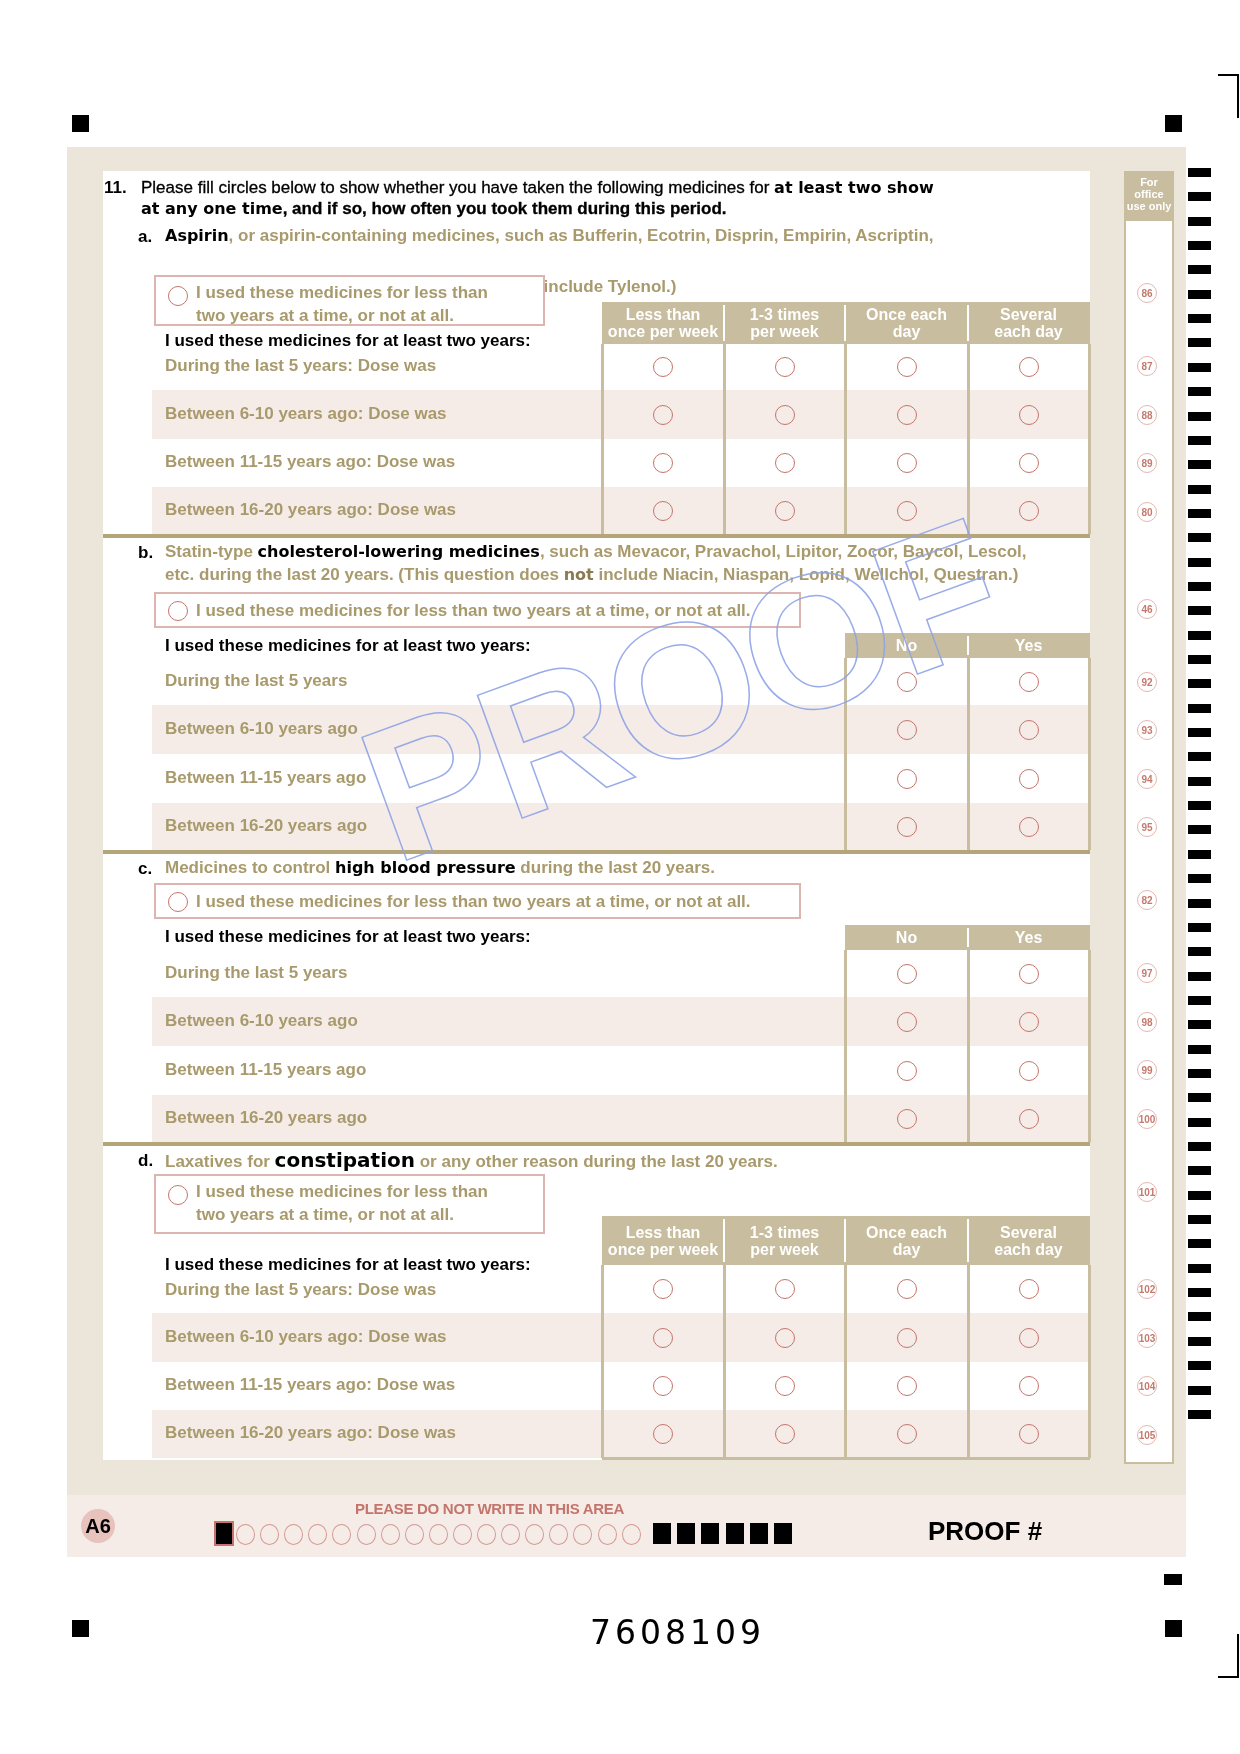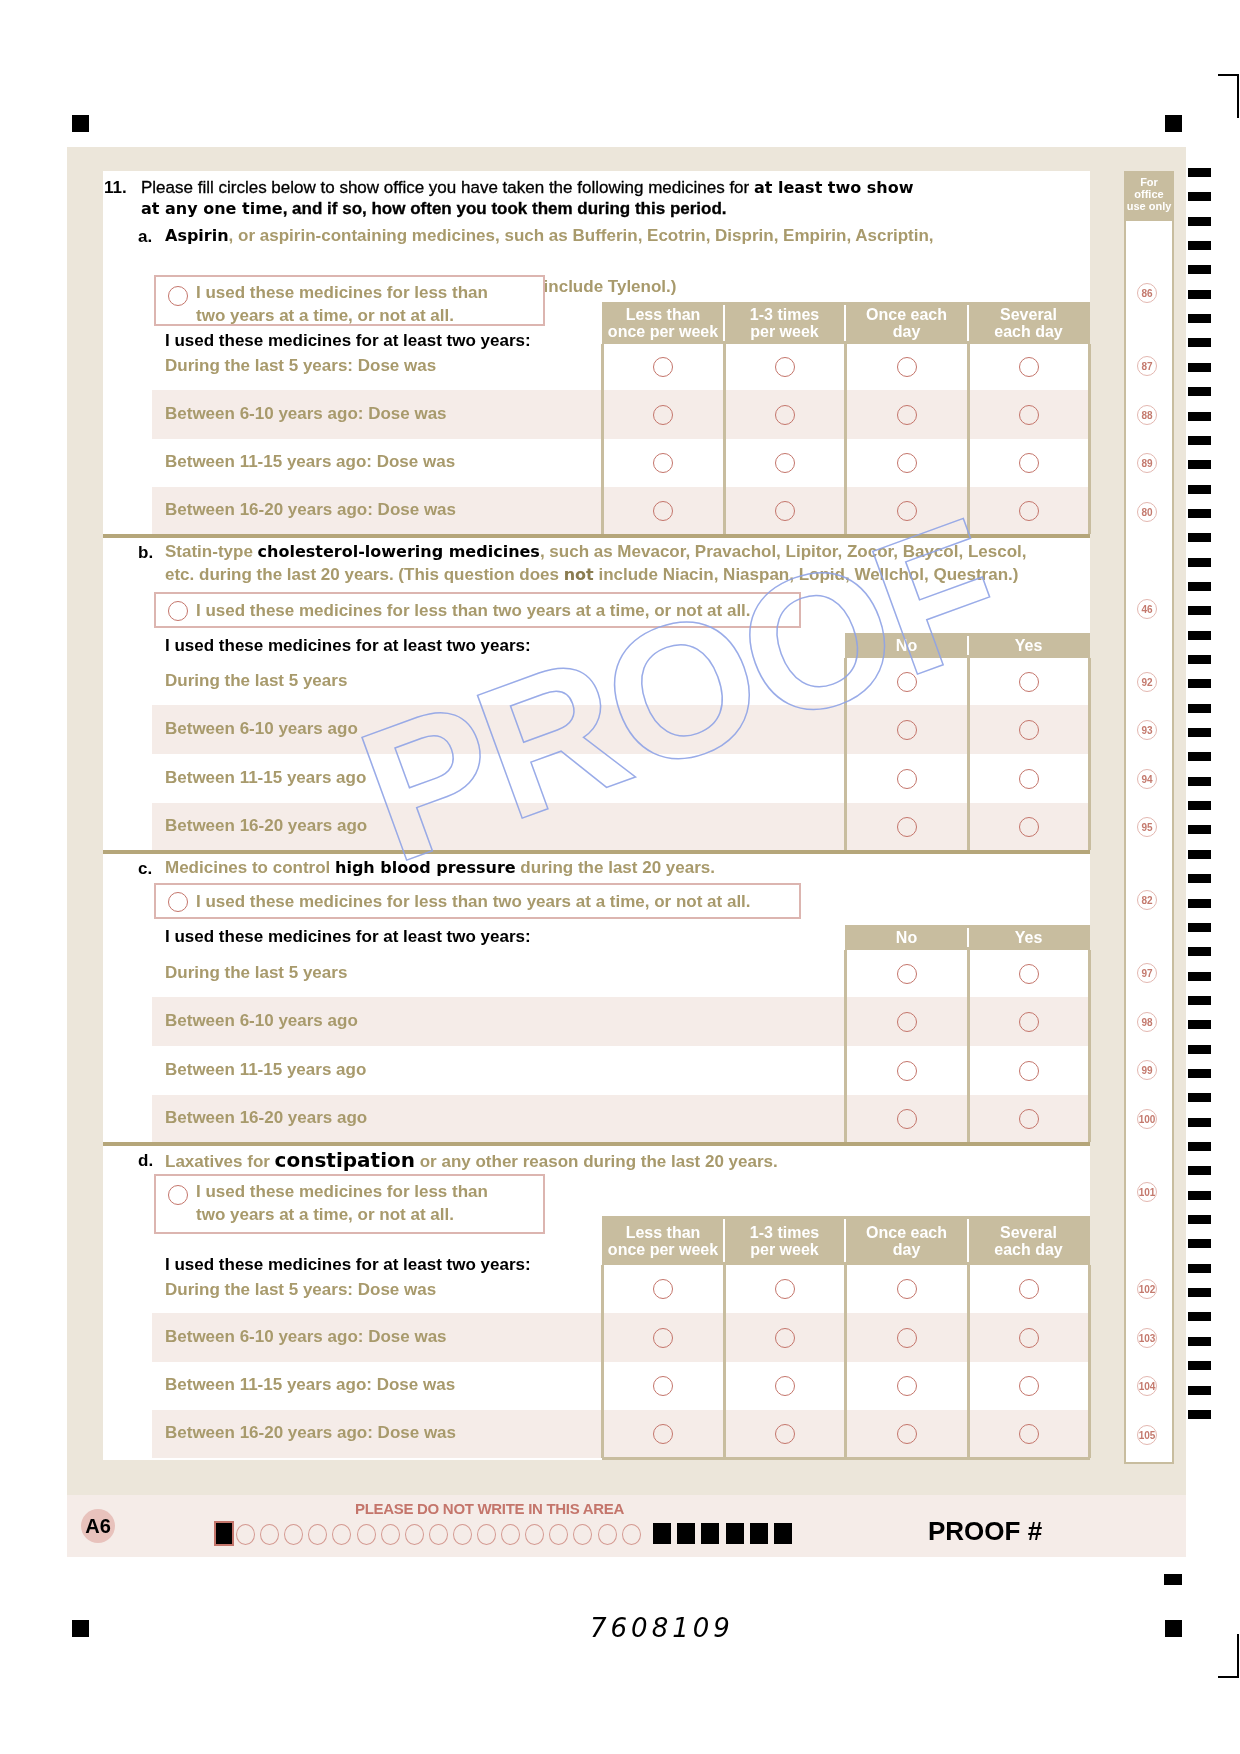--- a/index.html
+++ b/index.html
@@ -33,21 +33,21 @@
   .hsep{position:absolute;width:2px;background:#fff;}
   .divider{position:absolute;left:103px;width:987px;height:4px;background:#b5a67a;}
   .intro{position:absolute;font-size:17px;font-weight:bold;color:#000;}
   .footer{position:absolute;left:67px;top:1495px;width:1119px;height:62px;background:#f5ece8;}
   .a6{position:absolute;left:81px;top:1509px;width:34px;height:34px;border-radius:50%;background:#e8c2bc;
       font-size:20px;font-weight:bold;text-align:center;line-height:34px;}
   .pdnw{position:absolute;left:355px;top:1500px;font-size:15px;font-weight:bold;color:#c4756b;letter-spacing:-0.3px;}
   .fcirc{position:absolute;top:1524px;width:19px;height:21px;border:1.5px solid #d49a92;border-radius:50%;box-sizing:border-box;}
   .fsq{position:absolute;top:1523px;width:18px;height:21px;background:#000;}
   .serial{position:absolute;left:928px;top:1516px;font-size:26px;font-weight:bold;}
-  .code{position:absolute;left:590px;top:1613px;font-size:26px;letter-spacing:4px;font-family:"DejaVu Sans",sans-serif;font-style:italic;}
+  .code{position:absolute;left:590px;top:1613px;font-size:33px;letter-spacing:4px;font-family:"DejaVu Sans",sans-serif;}
   .proof{position:absolute;left:335px;top:700px;font-size:190px;font-weight:bold;font-family:"Liberation Sans",sans-serif;
          color:transparent;-webkit-text-stroke:1.5px #8fa3e6;transform:rotate(-20deg);transform-origin:left top;
          letter-spacing:-4px;pointer-events:none;opacity:.9;}
   .regmark{position:absolute;width:2px;background:#000;}
 </style>
 </head>
 <body>
 
 <div class="corner" style="left:72px;top:115px;"></div>
 <div class="corner" style="left:1165px;top:115px;"></div>
@@ -140,21 +140,21 @@
     <div class="tmark" style="top:1312px;"></div>
     <div class="tmark" style="top:1337px;"></div>
     <div class="tmark" style="top:1361px;"></div>
     <div class="tmark" style="top:1386px;"></div>
     <div class="tmark" style="top:1410px;"></div>
     <div class="abs" style="left:1164px;top:1574px;width:18px;height:11px;background:#000;"></div>
   </div>
 
 <div class="intro" style="left:104px;top:178px;">11.</div>
 <div class="intro" style="left:141px;top:178px;white-space:nowrap;">
-  <span style="font-weight:normal;-webkit-text-stroke:0.3px #000;">Please fill circles below to show office you have taken the following medicines for </span><span style="font-family:'DejaVu Sans',sans-serif;font-size:16px;">at least two show</span>
+  <span style="font-weight:normal;-webkit-text-stroke:0.3px #000;">Please fill circles below to show whether you have taken the following medicines for </span><span style="font-family:'DejaVu Sans',sans-serif;font-size:16px;">at least two show</span>
 </div>
 <div class="intro" style="left:141px;top:199px;white-space:nowrap;">
   <span style="font-family:'DejaVu Sans',sans-serif;font-size:16px;">at any one time</span><span style="font-weight:bold;-webkit-text-stroke:0.3px #000;">, and if so, how often you took them during this period.</span>
 </div>
 
 <div class="sub-lbl" style="left:138px;top:227px;">a.</div>
 <div class="q" style="left:165px;top:225px;white-space:nowrap;">
   <span class="blk" style="font-family:'DejaVu Sans',sans-serif;font-size:16px;">Aspirin</span><span class="tan">, or aspirin-containing medicines, such as Bufferin, Ecotrin, Disprin, Empirin, Ascriptin,</span>
 </div>
 <div class="q" style="left:165px;top:248px;white-space:nowrap;margin-top:28px;">

